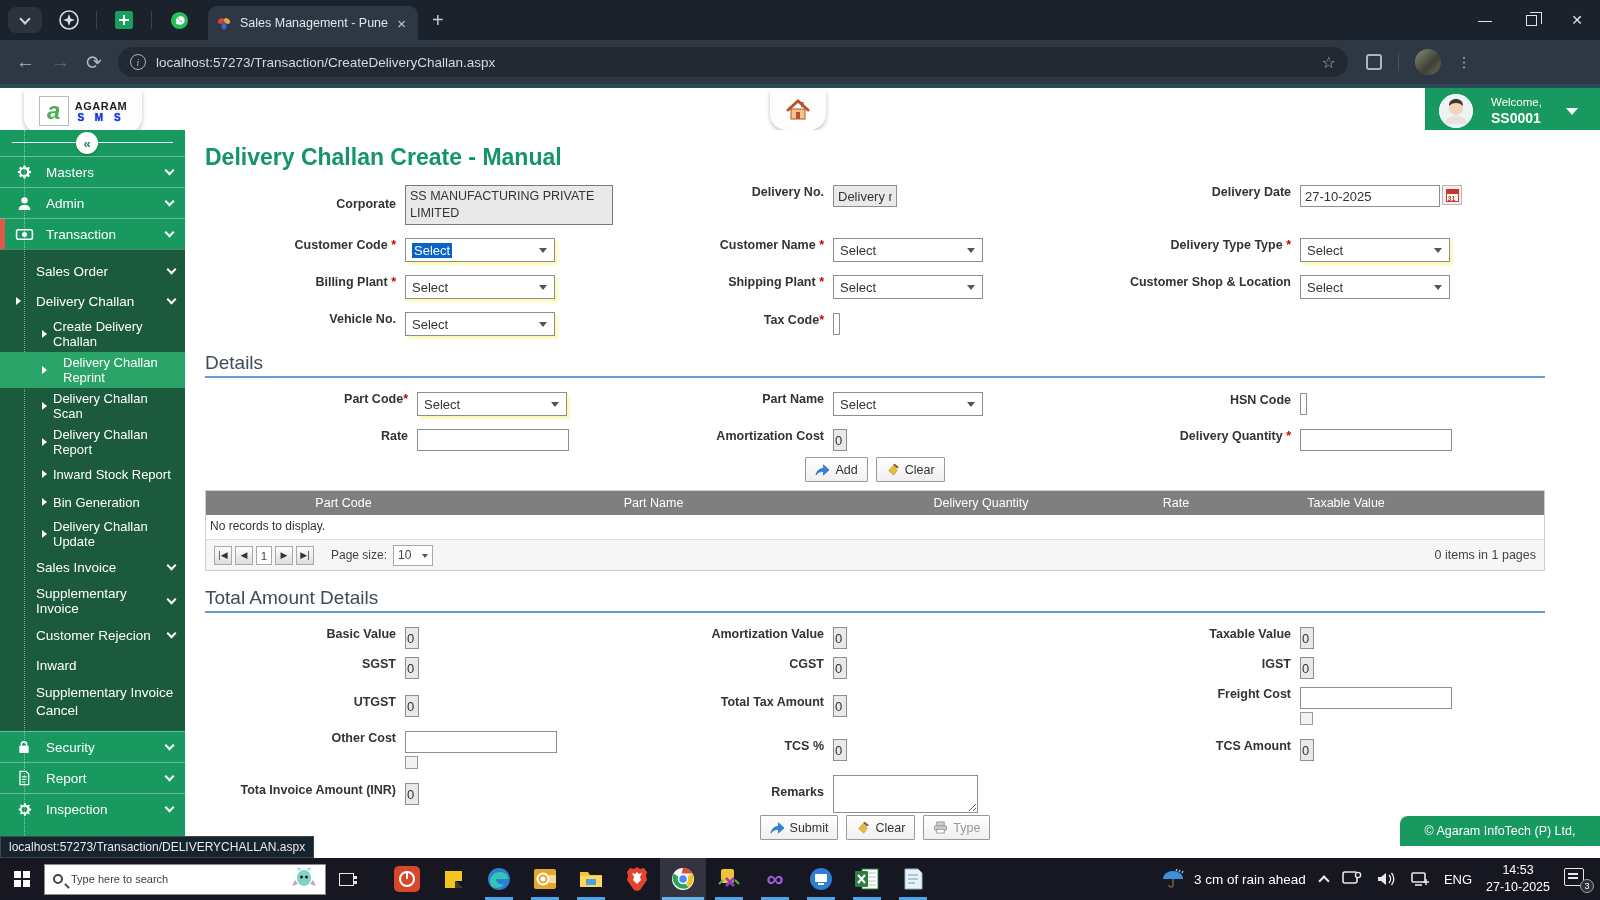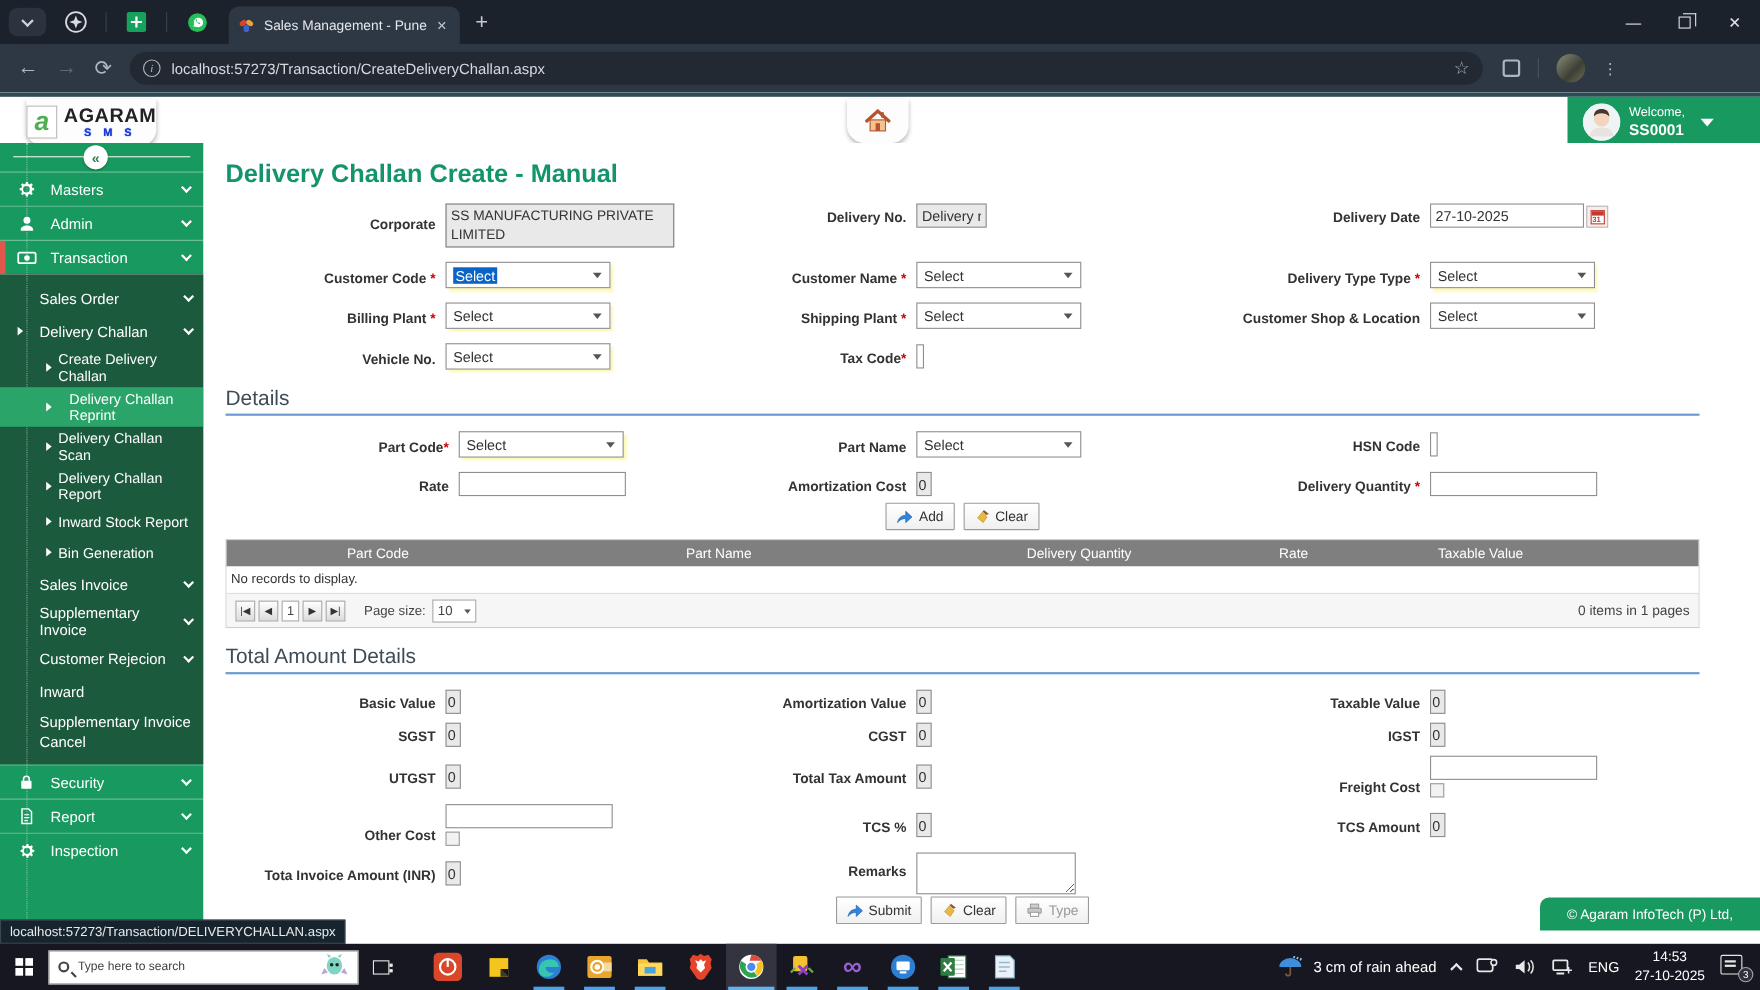--- a/index.html
+++ b/index.html
@@ -32,24 +32,24 @@
   .tbsep { width:1px; height:18px; background:#4a5260; }
   .profile { width:26px; height:26px; border-radius:50%; background:linear-gradient(135deg,#8a8f77,#3d3f35 60%,#6e7055); }
   .kebab { color:#aeb5bf; font-size:14px; letter-spacing:0; line-height:4px; }
 
   
   .appheader { position:absolute; top:84px; left:0; width:1600px; height:46px; background:#fff; border-top:4px solid #2d4a55; box-shadow:0 2px 3px rgba(0,0,0,.18); }
   .logotab { position:absolute; left:24px; top:2px; width:118px; height:42px; background:#fdfdfd; border-radius:0 0 14px 14px; box-shadow:0 2px 4px rgba(0,0,0,.25); display:flex; align-items:center; justify-content:center; gap:6px; }
   .logomark { width:30px; height:30px; background:#fff; border:1px solid #bbb; display:flex; align-items:center; justify-content:center; }
   .logomark span { color:#4caf50; font-weight:bold; font-size:24px; font-style:italic; line-height:1; }
   .brandtxt { text-align:center; }
-  .brandtxt .nm { font-size:18px; font-weight:bold; color:#222; letter-spacing:.5px; }
+  .brandtxt .nm { font-size:11px; font-weight:bold; color:#222; letter-spacing:.5px; }
   .brandtxt .sub { font-size:10px; font-weight:bold; color:#1a3bd8; letter-spacing:4px; text-shadow:0 0 1px #1a3bd8; }
   .hometab { position:absolute; left:770px; top:2px; width:56px; height:40px; background:#fdfdfd; border-radius:0 0 16px 16px; box-shadow:0 2px 4px rgba(0,0,0,.25); display:flex; align-items:center; justify-content:center; }
-  .userbox { position:absolute; right:0; top:0; width:175px; height:46px; background:#17995f; display:flex; align-items:center; padding-left:14px; gap:8px; }
+  .userbox { position:absolute; right:0; top:0; width:175px; height:46px; background:#17995f; display:flex; align-items:center; padding-left:14px; gap:18px; }
   .avatar { width:34px; height:34px; border-radius:50%; background:#fff; overflow:hidden; flex:0 0 34px; }
   .welcome-txt { color:#fff; line-height:1.15; }
   .welcome-txt .w1 { font-size:11.5px; }
   .welcome-txt .w2 { font-size:14px; font-weight:bold; }
   .userchev { width:0; height:0; border-left:6px solid transparent; border-right:6px solid transparent; border-top:7px solid #fff; margin-left:6px; }
 
   
   .sidebar { position:absolute; top:130px; left:0; width:185px; height:728px; background:#17995f; color:#fff; font-size:13.5px; }
   .sbtoggle { position:relative; height:26px; }
   .sbtoggle .line { position:absolute; top:12px; left:12px; right:12px; height:1px; background:#eaf4ee; }
@@ -66,21 +66,21 @@
   .tri { width:0; height:0; border-top:4px solid transparent; border-bottom:4px solid transparent; border-left:5px solid #fff; margin-right:6px; flex:0 0 5px; }
   .smleaf.selected { background:#2aa469;gap:10px; }
   .smitem .tri-out { position:absolute; left:16px; }
   .treeline { position:absolute; left:24px; top:0; bottom:0; border-left:1px dotted rgba(255,255,255,.45); }
 
   
   .content { position:absolute; top:130px; left:185px; width:1415px; height:728px; background:#fff; padding:10px 55px 0 20px; }
   .pagetitle { color:#13946c; font-size:23px; font-weight:bold; margin:4px 0 14px 0; }
   .row3 { display:grid; grid-template-columns:430px 425px auto; align-items:center; margin-bottom:13px; }
   .row3.top { align-items:flex-start; }
-  .pair { display:flex; align-items:flex-end; }
+  .pair { display:flex; align-items:flex-start; }
   .pair.start { align-items:flex-start; }
   .lbl { font-weight:bold; font-size:12.5px; color:#333; text-align:right; padding-right:9px; line-height:1.25; }
   .c1 .lbl { flex:0 0 200px; }
   .c2 .lbl { flex:0 0 198px; }
   .c3 .lbl { flex:0 0 240px; }
   .req { color:#c00; }
   .sel { width:150px; height:24px; border:1px solid #8e8e8e; background:#fff; display:flex; align-items:center; padding:0 6px; font-size:13px; color:#333; position:relative; }
   .sel .caret { position:absolute; right:7px; top:9px; width:0; height:0; border-left:4px solid transparent; border-right:4px solid transparent; border-top:5px solid #555; }
   .sel.glow { box-shadow:3px 3px 2px rgba(252,247,178,.9); }
   .hl { background:#0a64c8; color:#fff; padding:0 2px; }
@@ -319,20 +319,24 @@
         <span>Delivery Challan Report</span>
       </div>
     <div class="smleaf">
         <span class="tri"></span>
         <span>Inward Stock Report</span>
       </div>
     <div class="smleaf">
         <span class="tri"></span>
         <span>Bin Generation</span>
       </div>
+    <div class="smleaf">
+        <span class="tri"></span>
+        <span>Delivery Challan Update</span>
+      </div>
 
     <div class="smitem">
         <span class="lb">Sales Invoice</span>
         <span class="sbchev"></span>
       </div>
     <div class="smitem">
         <span class="lb">Supplementary Invoice</span>
         <span class="sbchev"></span>
       </div>
     <div class="smitem">

